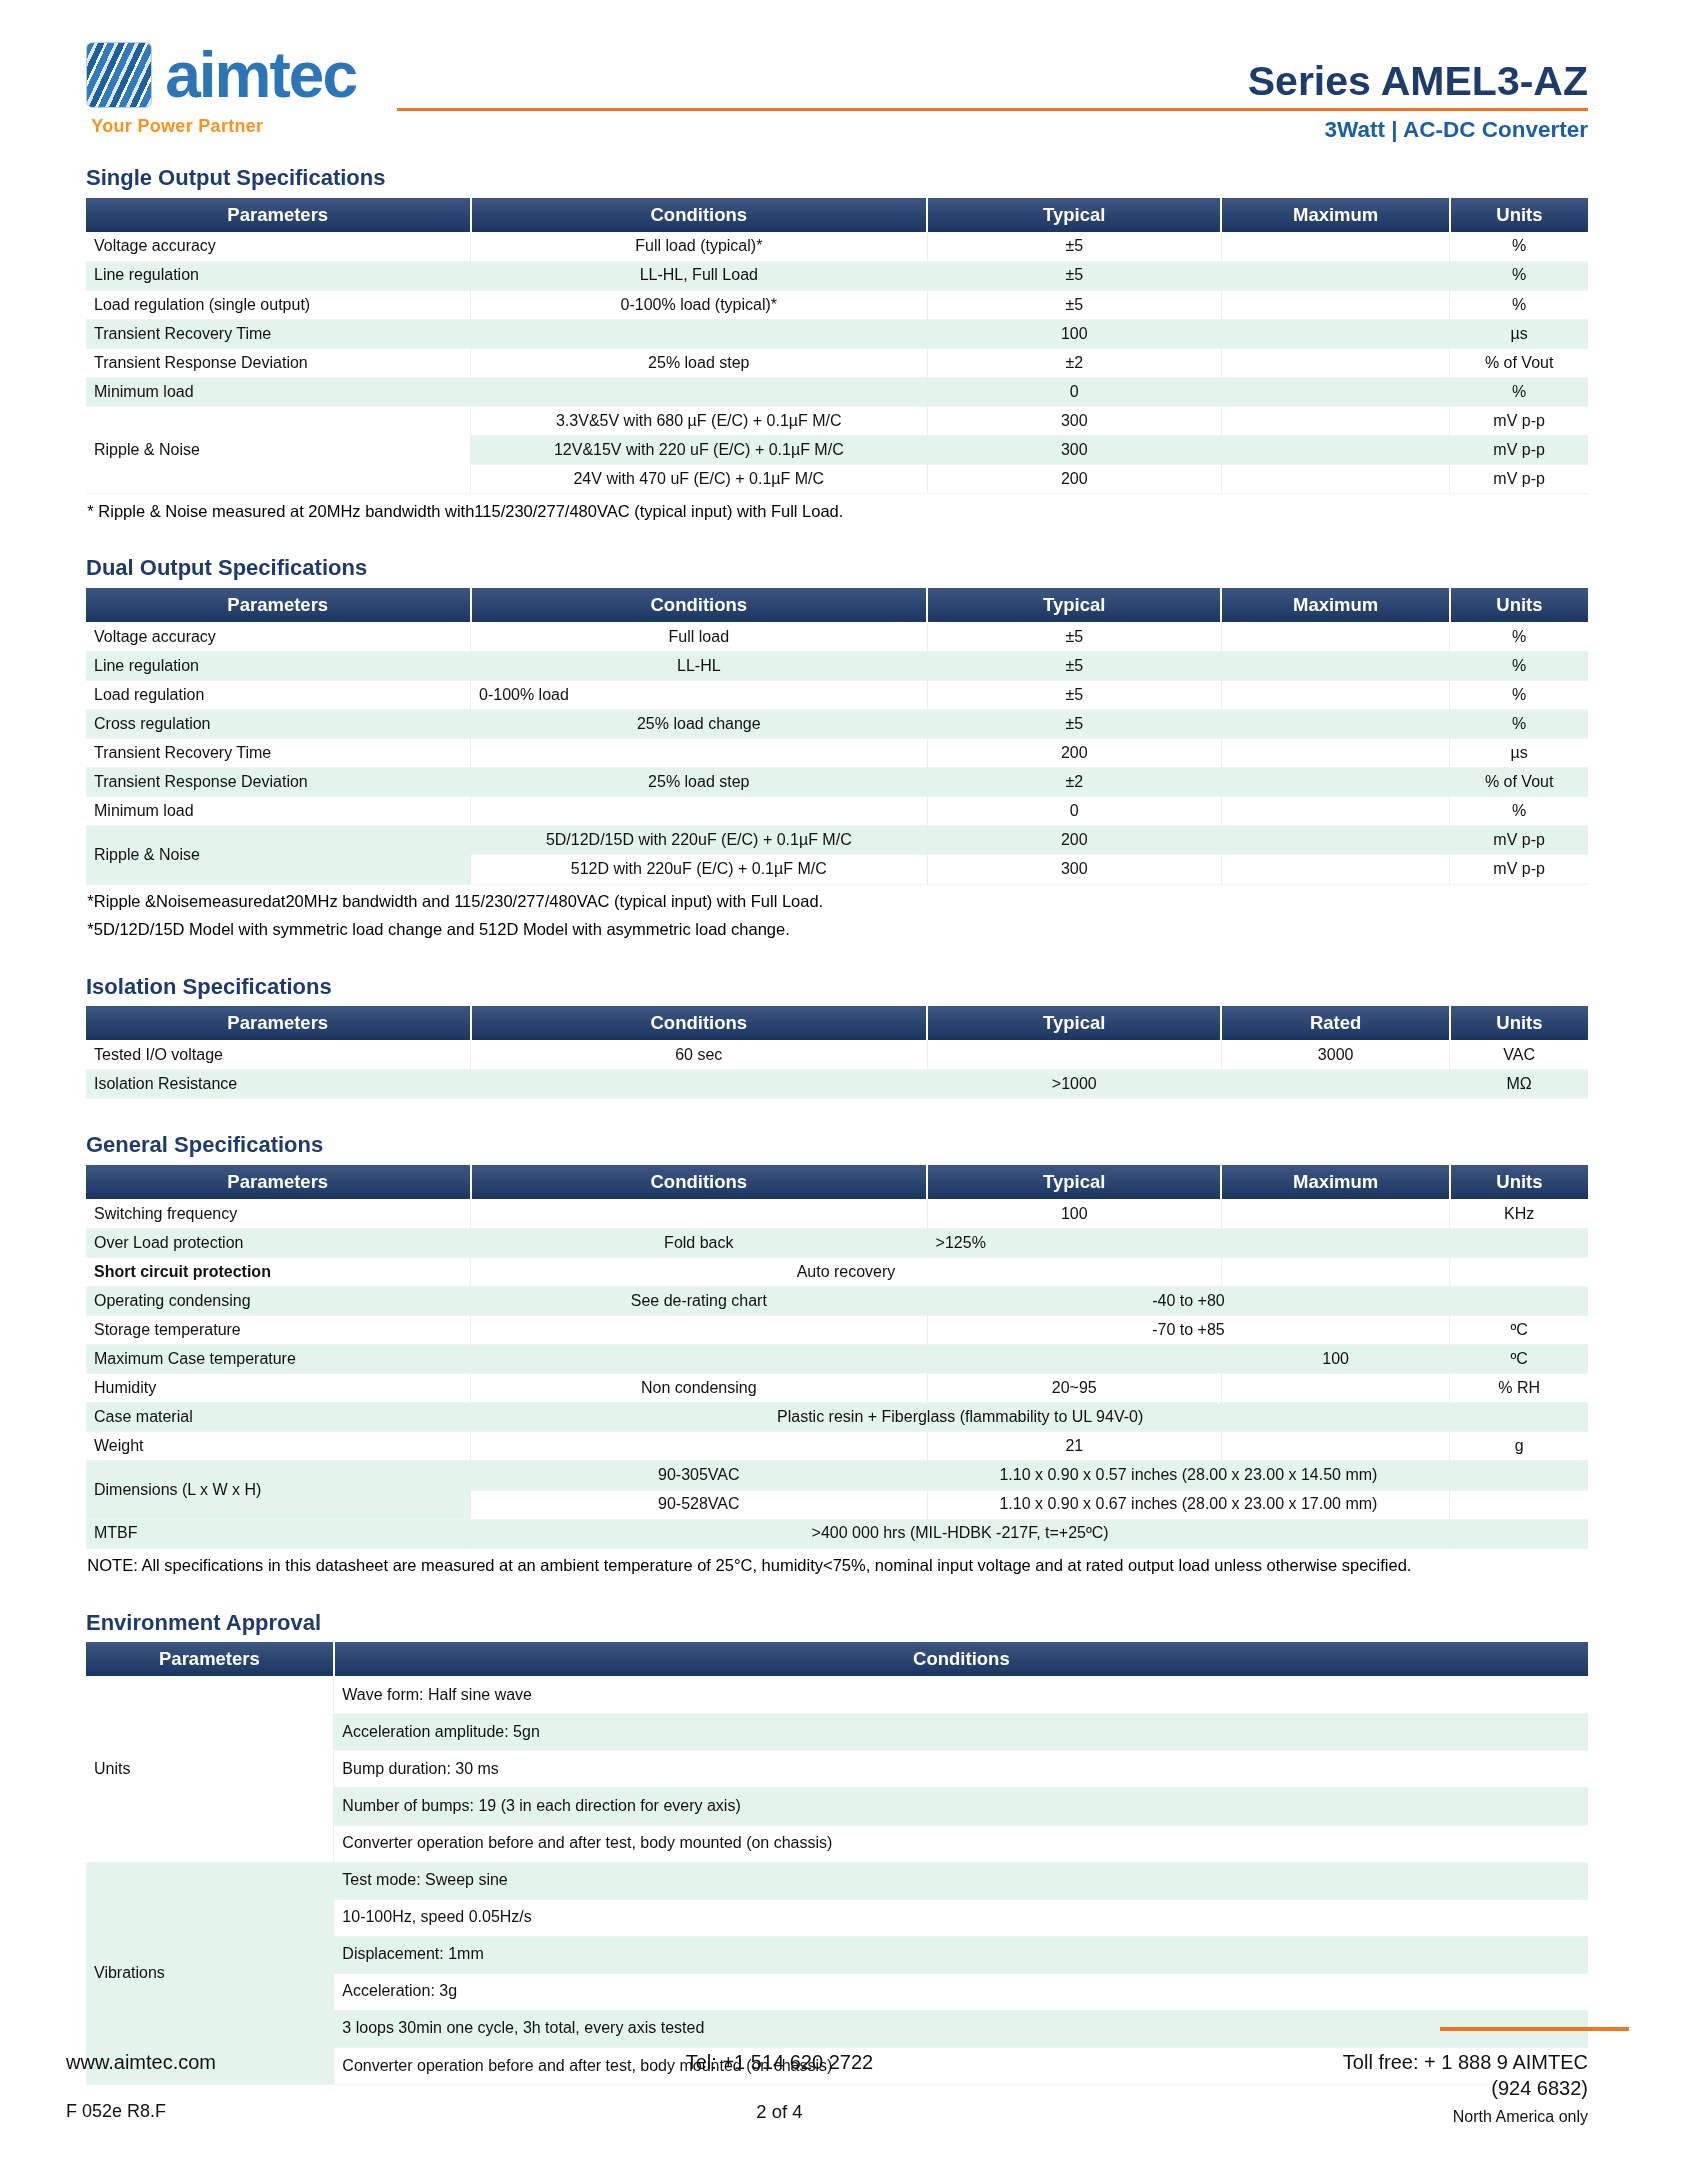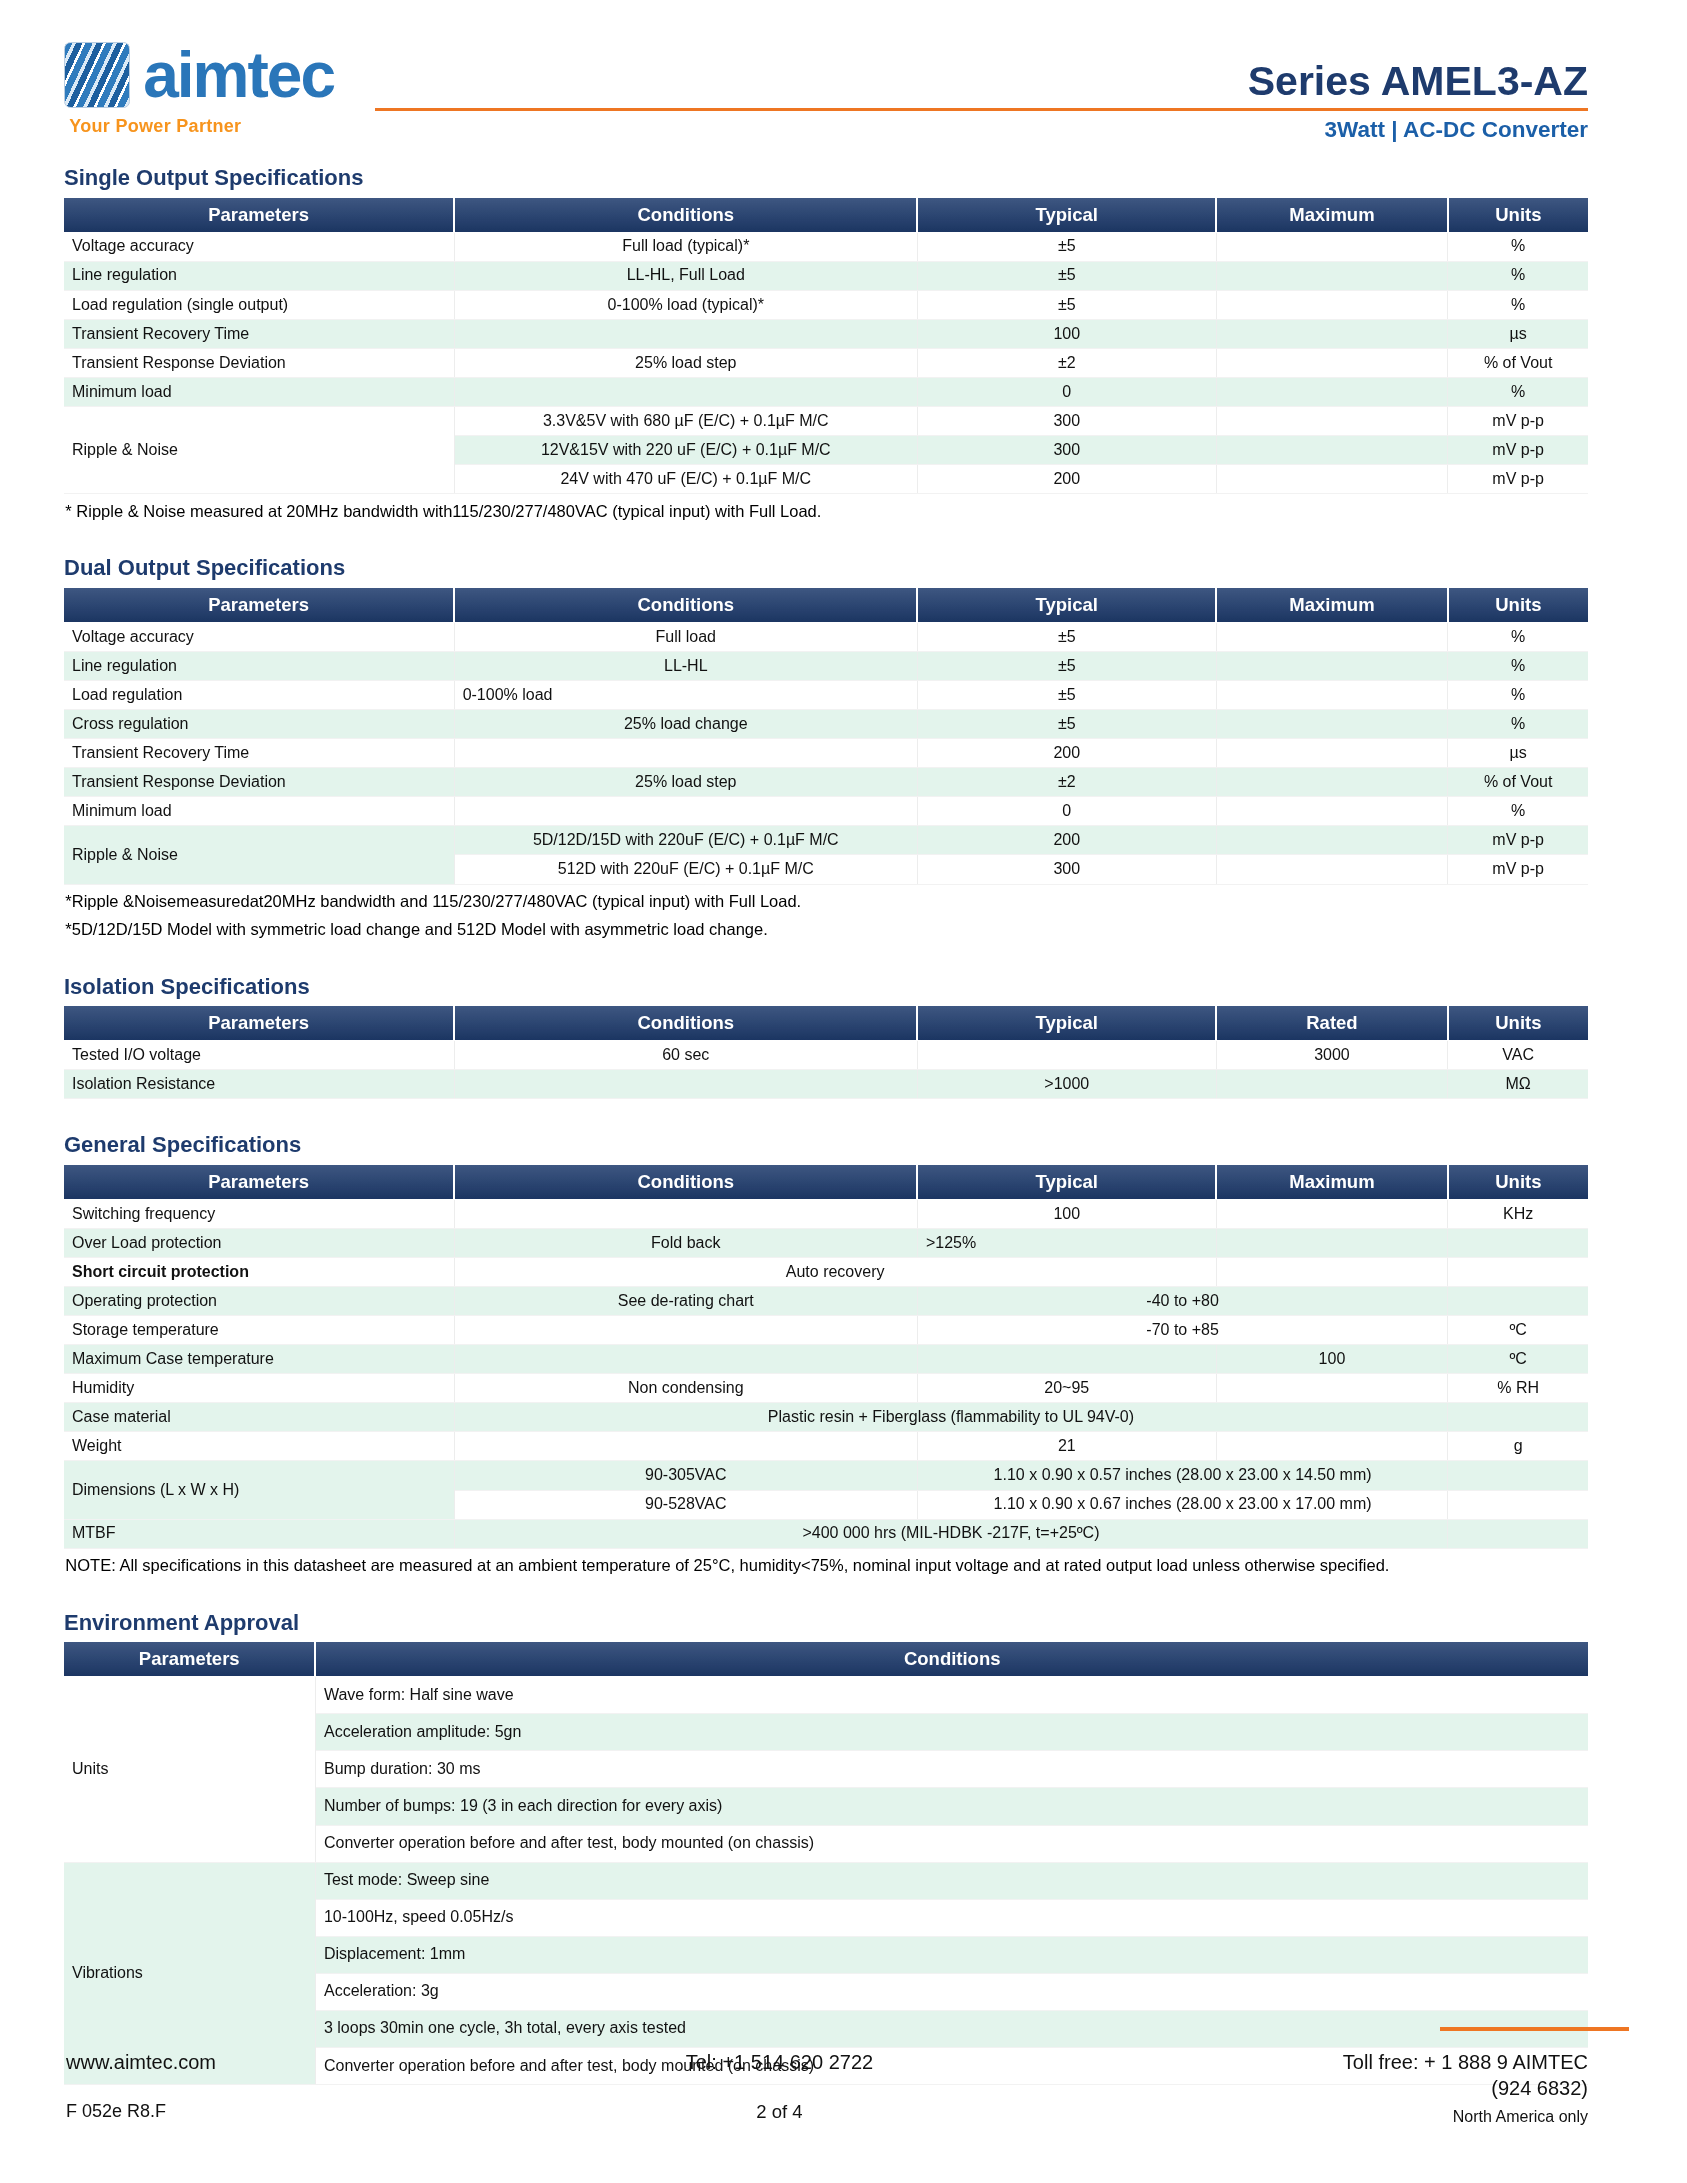--- a/index.html
+++ b/index.html
@@ -4,21 +4,21 @@
 <style>
   * { box-sizing: border-box; }
   html, body { margin: 0; padding: 0; }
   body {
     width: 1687px; height: 2183px;
     background: #ffffff;
     font-family: "Liberation Sans", sans-serif;
     color: #111;
     position: relative;
   }
-  .page { position: absolute; inset: 0; padding: 42px 99px 0 64px; }
+  .page { position: absolute; inset: 0; padding: 42px 99px 0 86px; }
 
   
   .page-header { display: flex; align-items: flex-start; margin-bottom: 22.5px; }
   .logo { width: 311px; flex: 0 0 auto; }
   .logo-row { display: flex; align-items: center; gap: 13.2px; }
   .logo-icon {
     width: 66px; height: 66px; border-radius: 6.6px;
     border: 1.3px solid #b9cde2;
     background: repeating-linear-gradient(115deg, #2f7bbd 0 6.6px, #dceaf6 6.6px 10px, #1d5f9f 10px 16px, #ffffff 16px 18.5px);
   }
@@ -331,21 +331,21 @@
               <td style="text-align: center;"></td>
               <td style="text-align: center;"></td>
             </tr>
             <tr>
               <td style="text-align: left; font-weight: bold;">Short circuit protection</td>
               <td colspan="2" style="text-align: center;">Auto recovery</td>
               <td style="text-align: center;"></td>
               <td style="text-align: center;"></td>
             </tr>
             <tr>
-              <td style="text-align: left;">Operating protection</td>
+              <td style="text-align: left;">Operating condensing</td>
               <td style="text-align: center;">See de-rating chart</td>
               <td colspan="2" style="text-align: center;">-40 to +80</td>
               <td style="text-align: center;"></td>
             </tr>
             <tr>
               <td style="text-align: left;">Storage temperature</td>
               <td style="text-align: center;"></td>
               <td colspan="2" style="text-align: center;">-70 to +85</td>
               <td style="text-align: center;">ºC</td>
             </tr>

